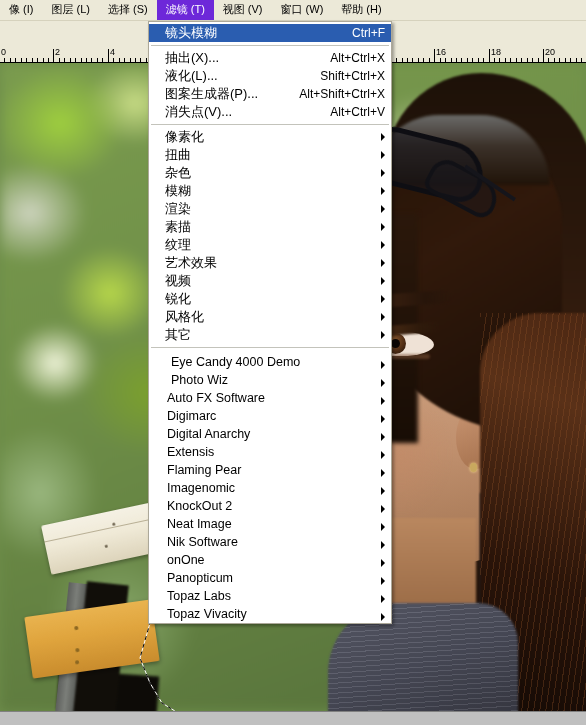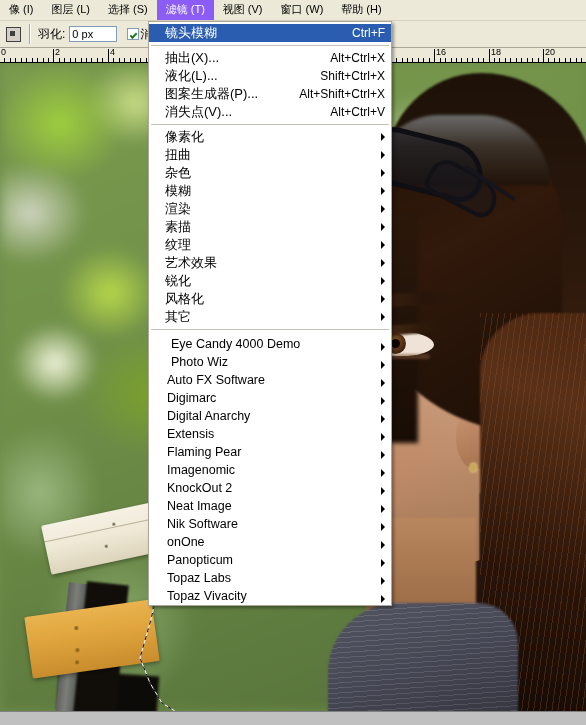--- a/index.html
+++ b/index.html
@@ -31,21 +31,21 @@
   }
   .menubar-item {
     font-size: 11px;
     color: #000;
     padding: 2px 9px 3px 9px;
     line-height: 15px;
     white-space: nowrap;
     cursor: default;
   }
   .menubar-item.active {
-    background: #8b5cf6;
+    background: #6d28d9;
     color: #ffffff;
   }
 
   
   .optionsbar {
     position: absolute; left: 0; top: 21px;
     width: 586px; height: 27px;
     background: #ece9d8;
     display: flex;
     align-items: center;
@@ -542,32 +542,20 @@
   <div class="menubar">
     <div class="menubar-item">像 (I)</div>
     <div class="menubar-item">图层 (L)</div>
     <div class="menubar-item">选择 (S)</div>
     <div class="menubar-item active">滤镜 (T)</div>
     <div class="menubar-item">视图 (V)</div>
     <div class="menubar-item">窗口 (W)</div>
     <div class="menubar-item">帮助 (H)</div>
   </div>
 
-  <div class="optionsbar">
-    <div class="opt-toolicon">
-        <span class="glyph"></span>
-      </div>
-    <div class="opt-sep"></div>
-    <div class="opt-label">羽化:</div>
-    <input class="opt-input" value="0 px" style="">
-    <div class="opt-check">
-      <span class="opt-checkbox"></span>
-      <span class="opt-label">消</span>
-    </div>
-  </div>
 
   <div class="ruler-h" id="ruler">
       <div class="rnum" style="left: 1px;">0</div>
       <div class="tick minor" style="left: 4px;"></div>
       <div class="tick minor" style="left: 10px;"></div>
       <div class="tick minor" style="left: 15px;"></div>
       <div class="tick minor" style="left: 21px;"></div>
       <div class="tick minor" style="left: 26px;"></div>
       <div class="tick minor" style="left: 32px;"></div>
       <div class="tick minor" style="left: 37px;"></div>
@@ -786,20 +774,24 @@
       </div>
       <div class="mi">
         <span class="mi-label">纹理</span>
         <span class="mi-arrow"></span>
       </div>
       <div class="mi">
         <span class="mi-label">艺术效果</span>
         <span class="mi-arrow"></span>
       </div>
       <div class="mi">
+        <span class="mi-label">视频</span>
+        <span class="mi-arrow"></span>
+      </div>
+      <div class="mi">
         <span class="mi-label">锐化</span>
         <span class="mi-arrow"></span>
       </div>
       <div class="mi">
         <span class="mi-label">风格化</span>
         <span class="mi-arrow"></span>
       </div>
       <div class="mi">
         <span class="mi-label">其它</span>
         <span class="mi-arrow"></span>

